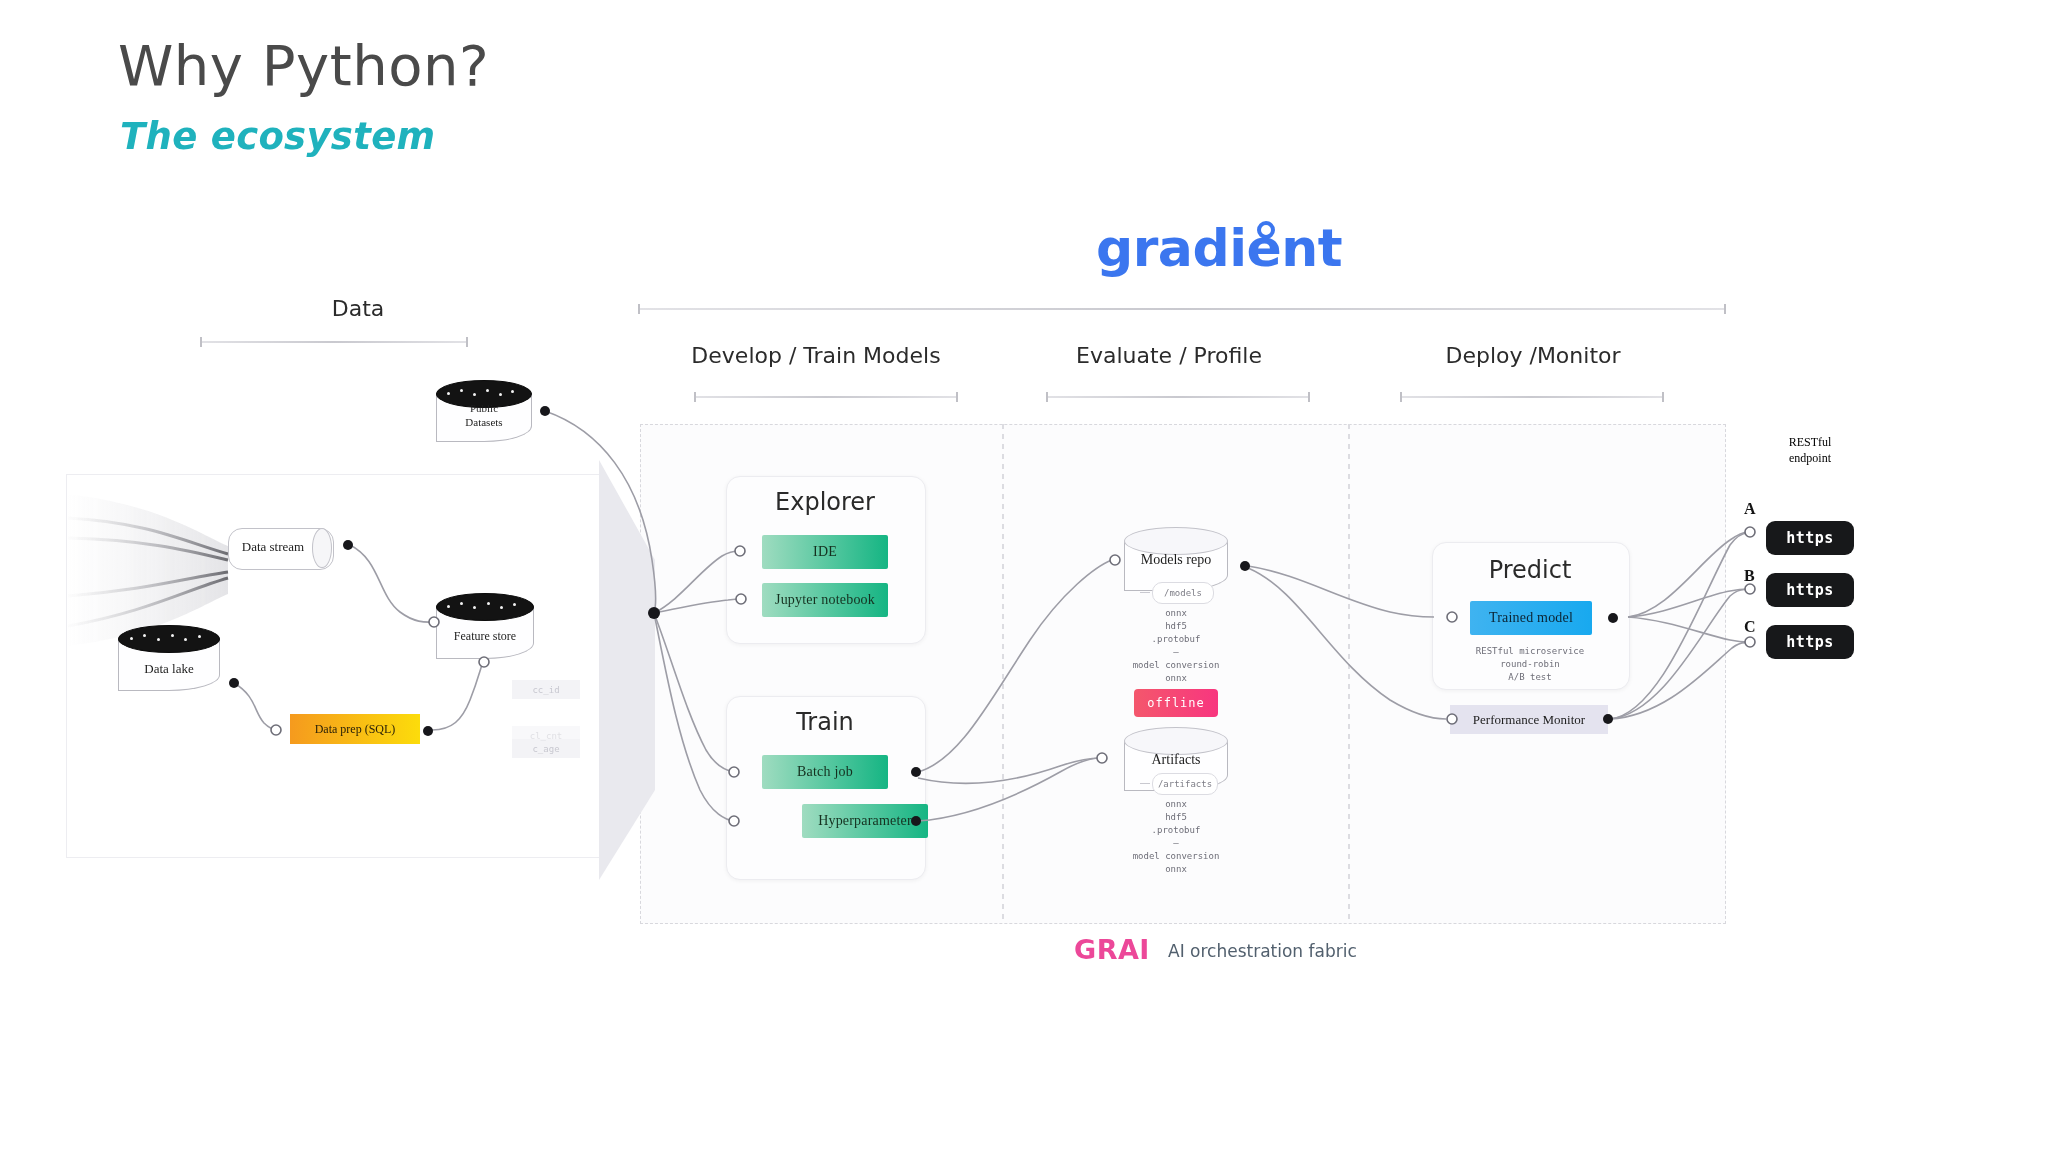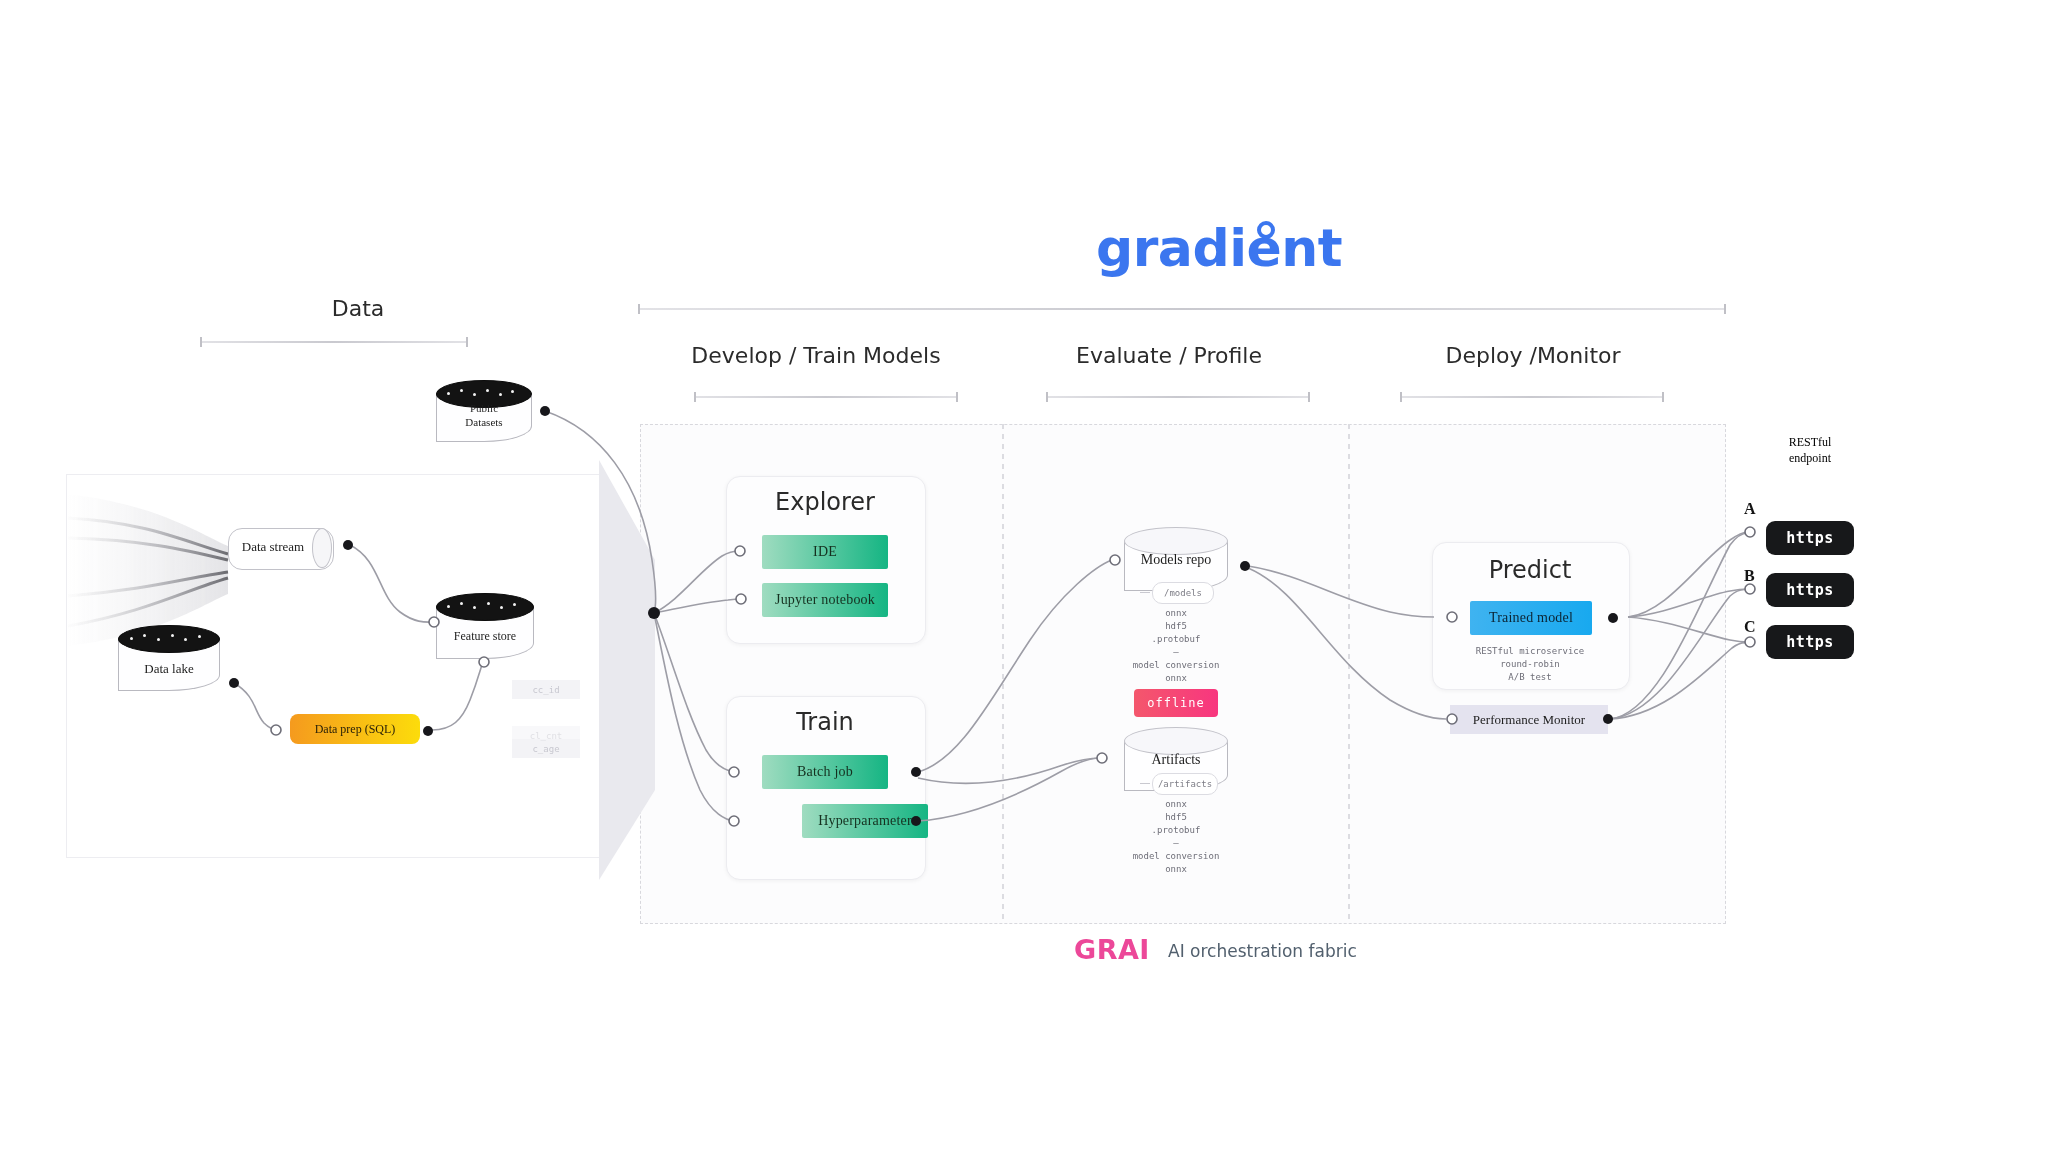--- a/index.html
+++ b/index.html
@@ -82,21 +82,21 @@
   #stream-fan{position:absolute;left:66px;top:480px;width:260px;height:180px;opacity:.95;}
   #cyl-stream{position:absolute;left:228px;top:528px;width:104px;height:40px;}
   #cyl-stream .sbody{position:absolute;left:0;top:0;width:100%;height:100%;
     background:#ffffff;border:1px solid #c2c2c9;border-radius:14px;}
   #cyl-stream .scap{position:absolute;right:0;top:0;width:20px;height:100%;
     border:1px solid #c2c2c9;border-radius:50%;background:#f6f6f8;box-sizing:border-box;}
   #cyl-stream .slbl{position:absolute;left:0;right:14px;top:11px;text-align:center;
     font-size:13px;font-family:"Liberation Serif",serif;color:#1d1d1d;}
   #dataprep{position:absolute;left:290px;top:714px;width:130px;height:30px;
     background:linear-gradient(to right,#f59a1e,#fcdc0b);display:flex;align-items:center;
-    justify-content:center;font-size:12px;color:#2a2108;font-family:"Liberation Serif",serif;border-radius:8px;}
+    justify-content:center;font-size:12px;color:#2a2108;font-family:"Liberation Serif",serif;}
   .feat-tag{position:absolute;width:68px;height:19px;background:#f3f3f6;display:flex;
     align-items:center;justify-content:center;font-size:9px;color:#c8c8d0;
     font-family:"DejaVu Sans Mono",monospace;}
 
   
   .https-btn{position:absolute;width:88px;height:34px;background:#17181a;border-radius:9px;
     display:flex;align-items:center;justify-content:center;color:#fff;font-size:15px;
     font-weight:700;font-family:"DejaVu Sans Mono",monospace;letter-spacing:.5px;}
   .ep-letter{position:absolute;font-size:16px;color:#141414;font-weight:700;
     font-family:"Liberation Serif",serif;}
@@ -119,20 +119,22 @@
   #wires{position:absolute;left:0;top:0;width:2048px;height:1152px;pointer-events:none;}
   .wire{fill:none;stroke:#9d9da6;stroke-width:1.6;}
   .node-f{fill:#17171b;}
   .node-o{fill:#ffffff;stroke:#6e6e78;stroke-width:1.6;}
 </style>
 </head>
 <body>
 
 <div class="stage">
 
+  <div id="slide-title">Why Python?</div>
+  <div id="slide-subtitle">The ecosystem</div>
 
   <div id="gradient-logo">gradient</div>
   <div id="gradient-logo-dot"></div>
 
   <div class="phase-label" style="left:298px;top:296px;width:120px;text-align:center;">Data</div>
   <div class="bracket" style="left:200px;top:337px;width:268px;">
     <div class="bline"></div>
     <div class="bcap l"></div>
     <div class="bcap r"></div>
   </div>

